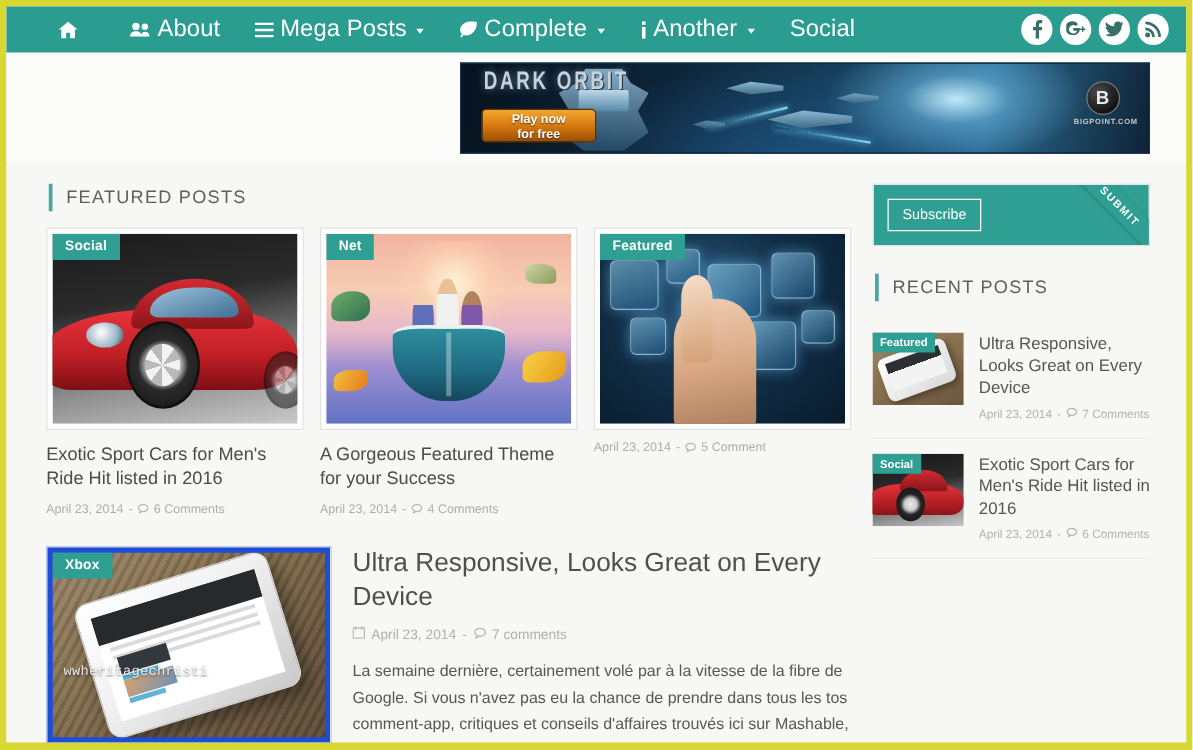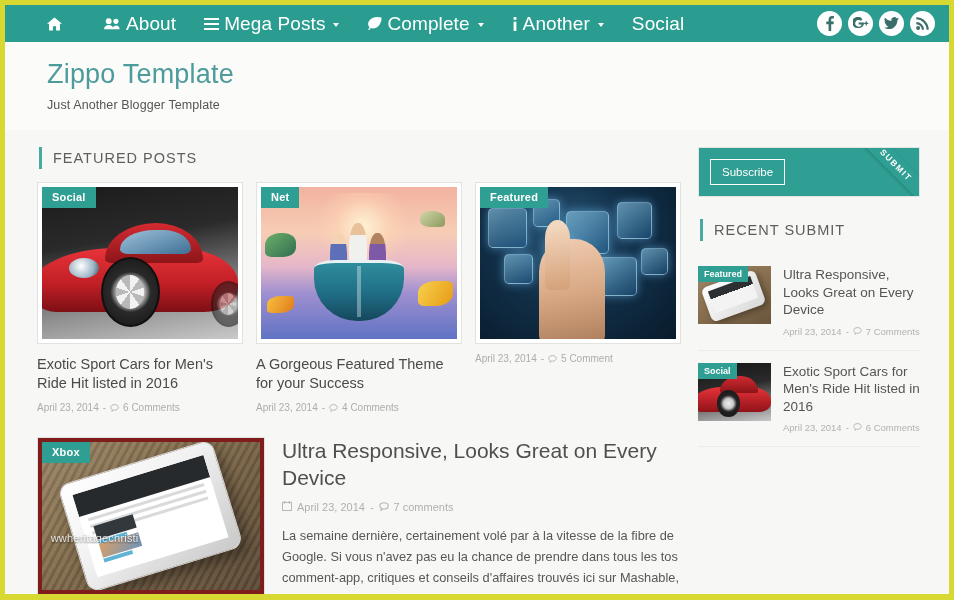--- a/index.html
+++ b/index.html
@@ -359,20 +359,21 @@
     position: absolute; left: 33%; top: 22%;
     width: 13%; height: 46%;
     background: linear-gradient(170deg, #f6ddc6, #d3a077);
     border-radius: 50% 50% 18% 18% / 26% 26% 10% 10%;
   }
 
   
   .art-phone {
     position: absolute; inset: 0;
     background: linear-gradient(140deg, #9b8468 0%, #87714f 35%, #6d5940 70%, #5b4a35 100%);
+    font-family: Liberation Mono, monospace;
   }
   .art-phone .grain {
     position: absolute; inset: 0;
     background: repeating-linear-gradient(118deg, rgba(0,0,0,.10) 0 3px, rgba(255,255,255,.05) 3px 7px);
   }
   .art-phone .device {
     position: absolute; left: 13%; top: 12%;
     width: 74%; height: 76%;
     background: linear-gradient(150deg, #ffffff 0%, #f0f0f0 45%, #c9c9c9 100%);
     border-radius: 12px;
@@ -566,21 +567,21 @@
   .big-post {
     display: flex;
     gap: 17px;
     margin-top: 20px;
     padding-top: 4px;
   }
   .big-thumb-box {
     position: relative;
     width: 228px;
     height: 158px;
-    background: #7f1d1d;
+    background: #1d4ed8;
     border: 1px solid #e2e2e0;
     padding: 4px;
     flex: 0 0 228px;
   }
   .big-thumb { position: relative; width: 100%; height: 100%; overflow: hidden; }
   .big-body { flex: 1; min-width: 0; }
   .big-title {
     font-size: 21px;
     color: #4f4f4f;
     font-weight: 400;
@@ -687,25 +688,40 @@
         <svg width="13" height="13" viewBox="0 0 13 13">
           <circle cx="2.1" cy="10.9" r="2" fill="#3a6e68"></circle>
           <path fill="none" stroke="#3a6e68" stroke-width="2.1" d="M.3 6.1a6.6 6.6 0 0 1 6.6 6.6"></path>
           <path fill="none" stroke="#3a6e68" stroke-width="2.1" d="M.3 1.3a11.4 11.4 0 0 1 11.4 11.4"></path>
         </svg>
       </div>
     </div>
   </div>
 
   <div class="header">
-    <div class="brand">
-      <div class="brand-title">Zippo Template</div>
-      <div class="brand-sub">Just Another Blogger Template</div>
+
+    <div class="banner">
+      <div class="banner-bg"></div>
+      <div class="mech"></div>
+      <div class="trail t1"></div>
+      <div class="trail t2"></div>
+      <div class="ship s1"></div>
+      <div class="ship s2"></div>
+      <div class="ship s3"></div>
+      <div class="ship s4"></div>
+      <div class="banner-logo-text">DARK ORBIT</div>
+      <div class="play-btn">
+        <div>Play now</div>
+        <div>for free</div>
+      </div>
+      <div class="bp-logo">
+        <div class="bp-circle">B</div>
+        <div class="bp-text">BIGPOINT.COM</div>
+      </div>
     </div>
-
   </div>
 
   <div class="content">
 
     <div class="main-col">
 
       <div class="sec-title">
         <span>FEATURED POSTS</span>
       </div>
 
@@ -853,21 +869,21 @@
     <div class="side-col">
 
       <div class="news-box">
         <div class="ribbon">SUBMIT</div>
         <div class="news-form">
           <button class="news-btn">Subscribe</button>
         </div>
       </div>
 
       <div class="sec-title" style="margin-top:22px">
-        <span>RECENT SUBMIT</span>
+        <span>RECENT POSTS</span>
       </div>
 
       <div class="rp-list">
 
         <div class="rp-item">
           <div class="rp-thumb">
             <span class="rp-tag">Featured</span>
             <div class="rp-art rp-phone">
                 <div class="dv"></div>
               </div>

